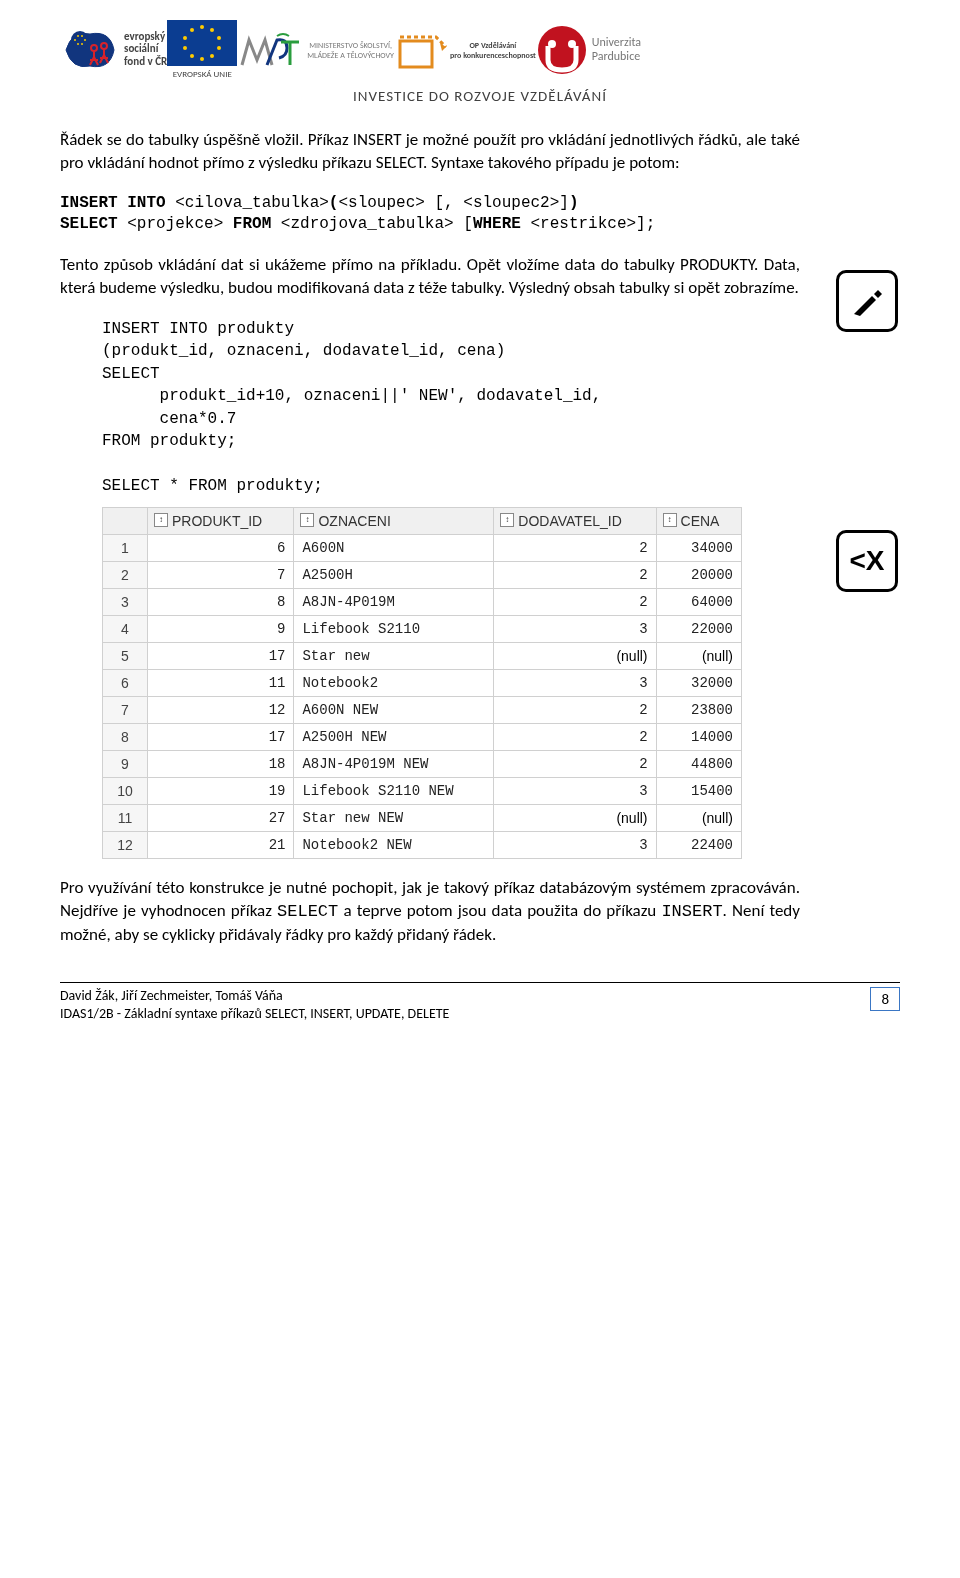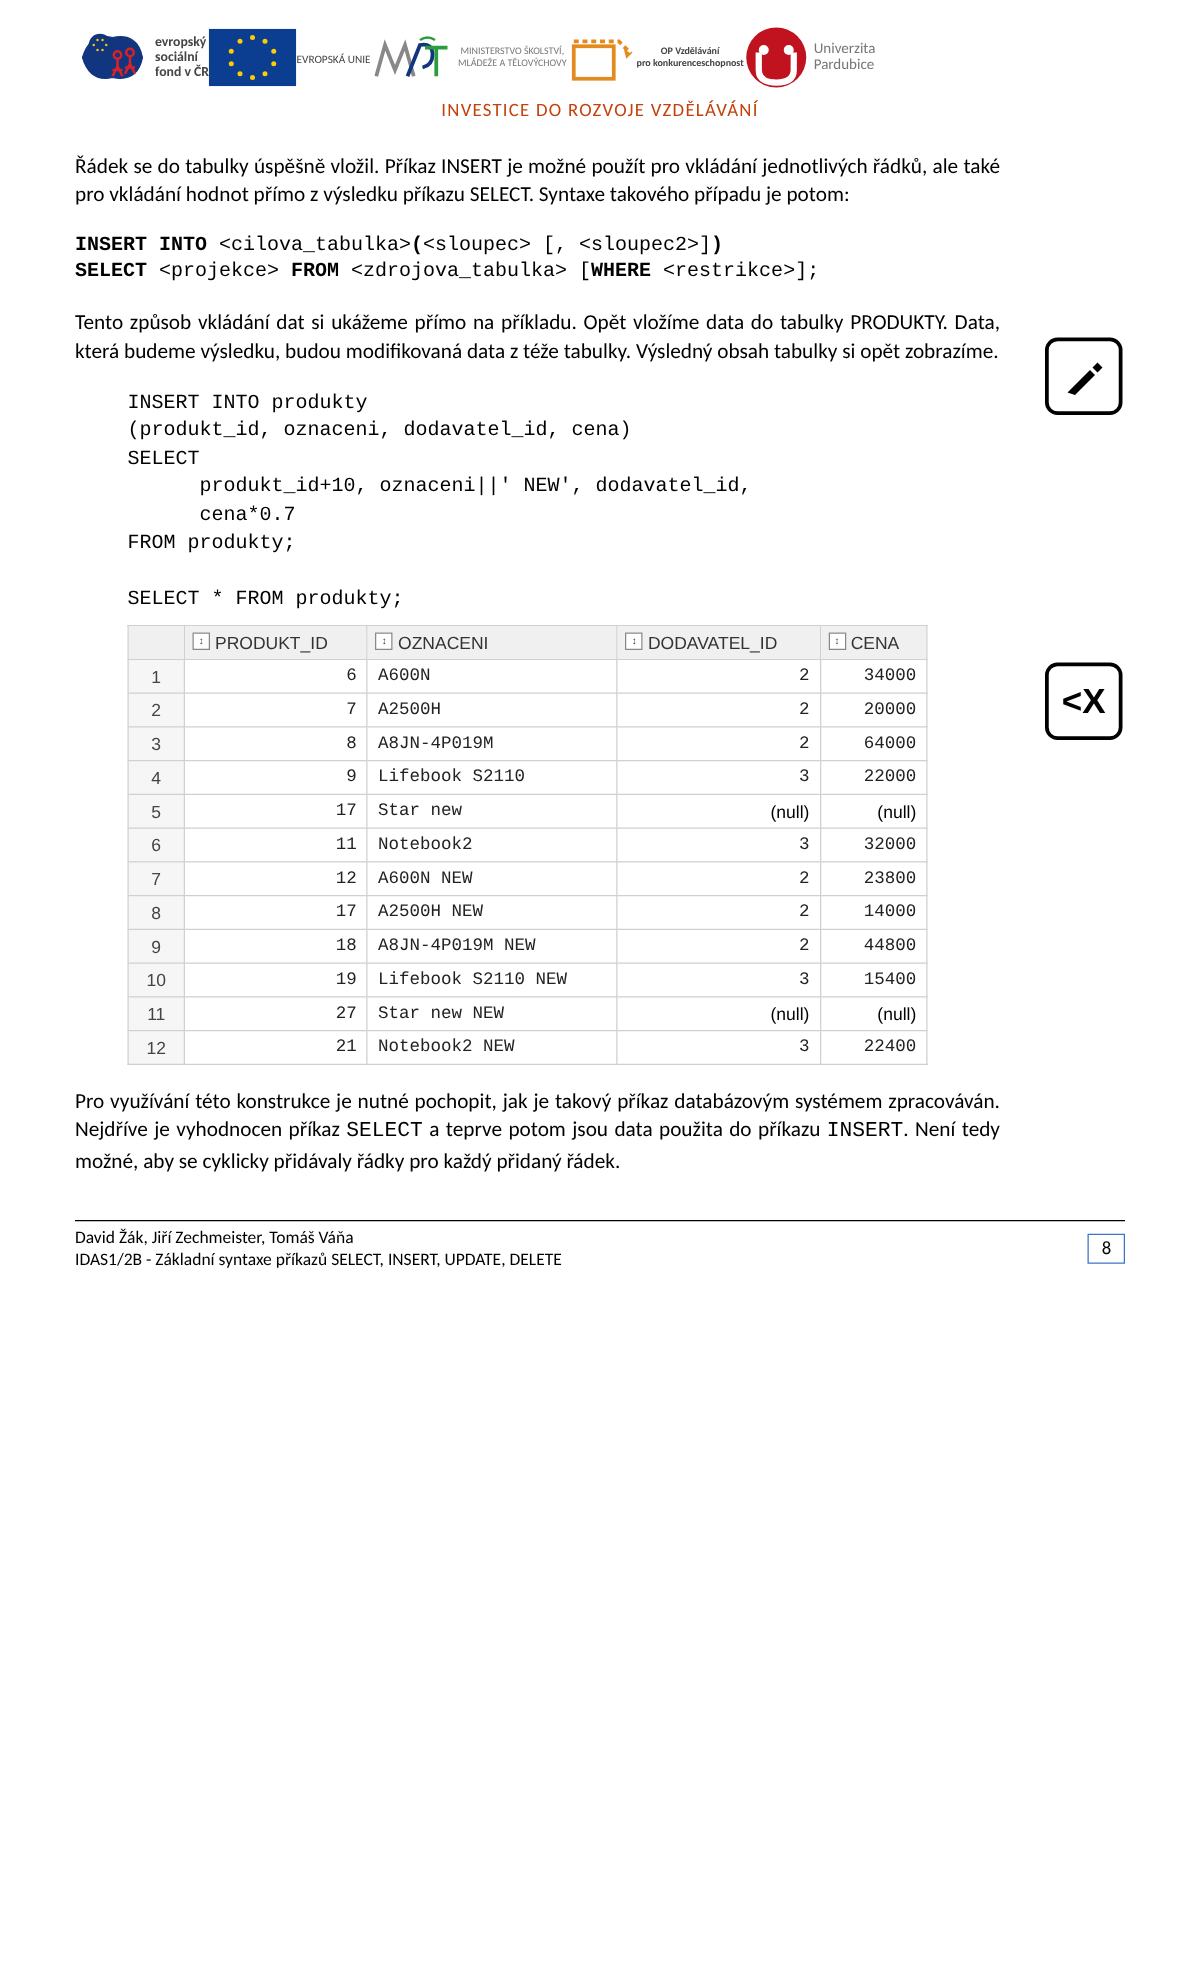--- a/index.html
+++ b/index.html
@@ -27,21 +27,21 @@
     font-size: 10px;
     color: #444;
   }
   .logo svg { flex-shrink: 0; }
   .logo-text { margin-left: 4px; line-height: 1.1; }
   .tagline {
     text-align: center;
     font-size: 15px;
     letter-spacing: 1px;
     font-weight: 500;
-    color: #c2410c;
+    color: #404040;
     margin-top: 2px;
     margin-bottom: 24px;
   }
   .body-text {
     text-align: justify;
     line-height: 1.35;
     margin: 0 0 18px 0;
     max-width: 740px;
   }
   .code {
@@ -125,21 +125,21 @@
     line-height: 12px;
     text-align: center;
     background: #fff;
   }
   .footer {
     border-top: 1px solid #000;
     margin-top: 35px;
     padding-top: 4px;
     display: flex;
     justify-content: space-between;
-    align-items: center;
+    align-items: flex-start;
     font-size: 14px;
   }
   .footer .left { line-height: 1.3; }
   .footer .pg {
     border: 1px solid #3a76c4;
     padding: 2px 10px;
     font-size: 15px;
     color: #000;
   }
   .logo-esf { display:flex; align-items:center; }
@@ -167,21 +167,21 @@
             <path d="M34 25v6m-4 8l4-8 4 8m-8-5h8"></path>
           <circle cx="44" cy="20" r="3"></circle>
             <path d="M44 23v6m-4 8l4-8 4 8m-8-5h8"></path>
         </g>
       </svg>
       <div class="logo-text" style="font-size:11px;font-weight:bold;white-space:pre">evropský
 sociální
 fond v ČR</div>
     </div>
 
-    <div class="logo" style="">
+    <div class="logo" style="flex-direction:column">
       <svg width="70" height="46">
           <rect width="70" height="46" fill="#0b3d91"></rect>
         <g fill="#ffcc00">
           <circle cx="35" cy="7" r="2"></circle>
             <circle cx="45" cy="10" r="2"></circle>
             <circle cx="52" cy="18" r="2"></circle>
             <circle cx="52" cy="28" r="2"></circle>
             <circle cx="45" cy="36" r="2"></circle>
             <circle cx="35" cy="39" r="2"></circle>
             <circle cx="25" cy="36" r="2"></circle>

